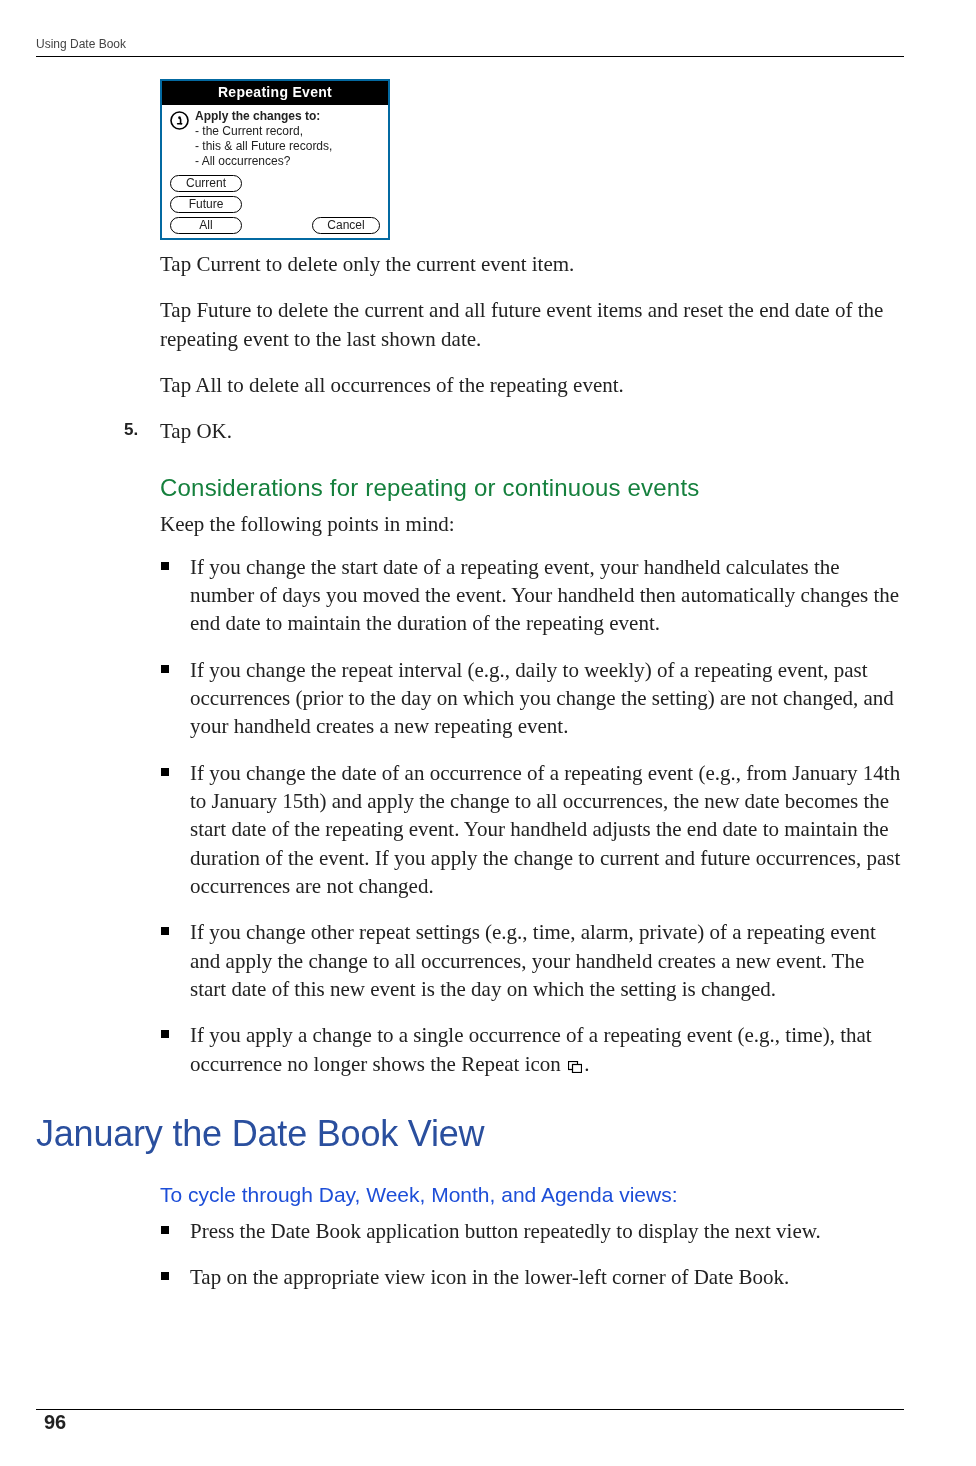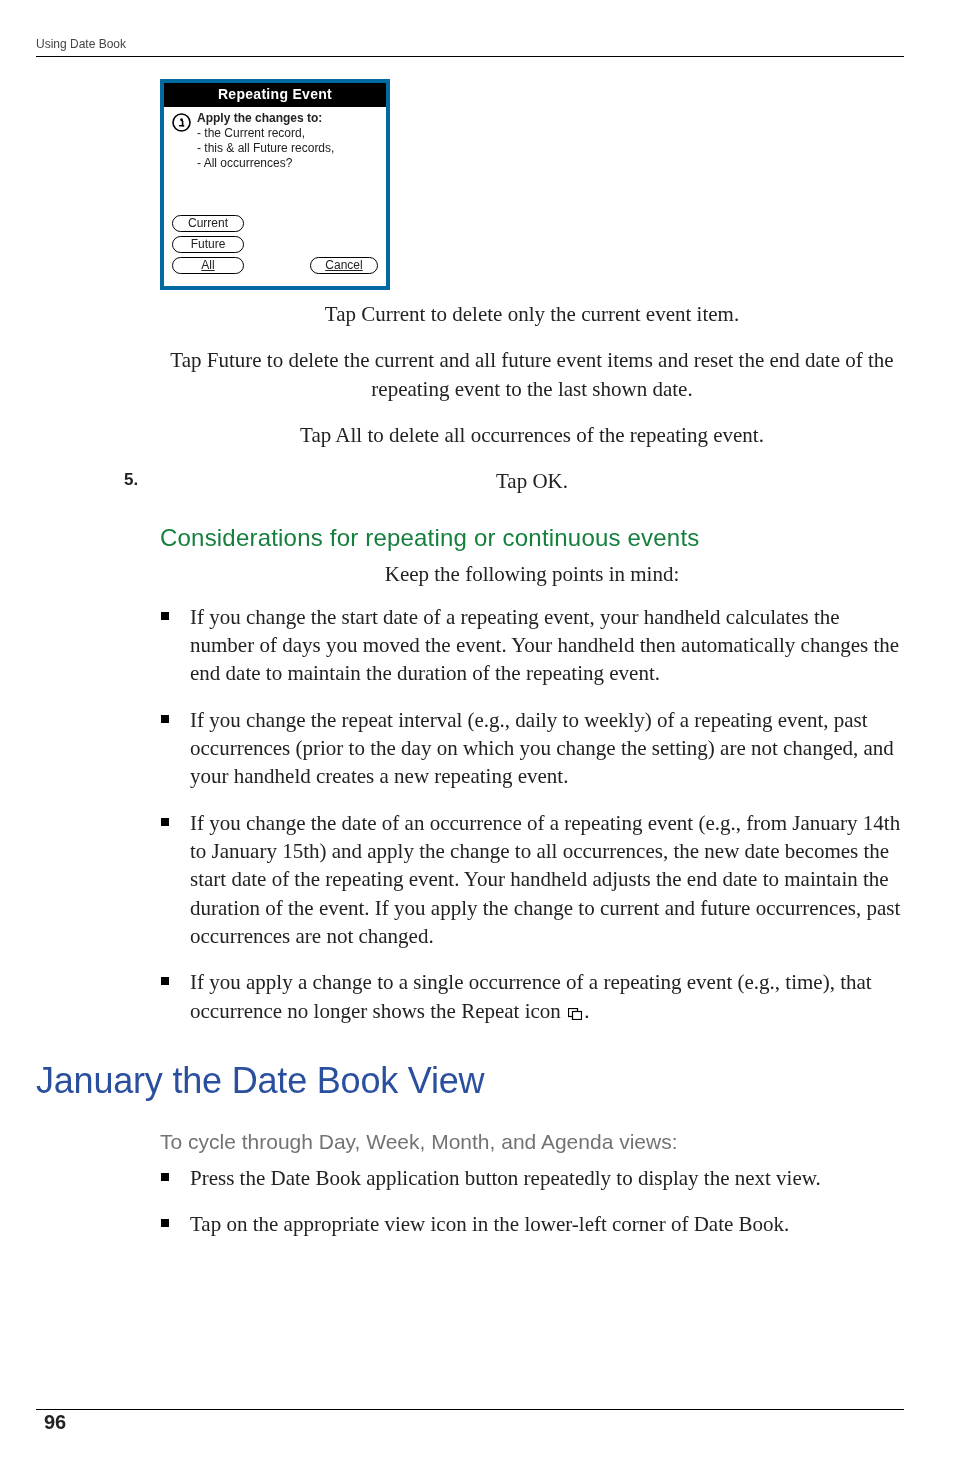--- a/index.html
+++ b/index.html
@@ -28,21 +28,21 @@
     height: 1px;
     background: #000;
     margin-bottom: 22px;
   }
   .content {
     margin-left: 124px;
   }
   
   .palm-dialog {
     width: 230px;
-    border: 4px solid #0369a1;
+    border: 2px solid #0369a1;
     background: #fff;
     margin-bottom: 10px;
     font-family: Verdana, Geneva, sans-serif;
   }
   .palm-titlebar {
     background: #000;
     color: #fff;
     font-weight: bold;
     font-size: 14px;
     text-align: center;
@@ -65,50 +65,47 @@
     font-size: 12px;
     font-weight: bold;
     line-height: 1.25;
   }
   .palm-prompt .opt-line {
     font-weight: normal;
     white-space: nowrap;
     font-size: 12px;
   }
   .palm-buttons {
-    padding: 2px 8px 8px 8px;
-    margin-top: 38px;
+    padding: 2px 8px 0 8px;
   }
   .palm-btn {
     border: 1px solid #000;
     border-radius: 9px;
     font-size: 12px;
     padding: 0 10px 1px 10px;
     height: 17px;
     line-height: 15px;
     display: inline-flex;
     align-items: center;
     justify-content: center;
     margin-bottom: 4px;
     background: #fff;
     font-family: Verdana, Geneva, sans-serif;
   }
   .palm-btn-row-last {
     display: flex;
     justify-content: space-between;
     width: 100%;
-    text-decoration: underline;
   }
   .palm-btn-stack { display: block; width: 72px; text-align: center; }
   .palm-btn-all { width: 72px; text-align: center; }
   .palm-btn-cancel { width: 68px; text-align: center; }
 
   .para {
     margin: 0 0 18px 0;
-    text-align: center;
   }
   .step {
     position: relative;
     margin-left: 0;
     padding-left: 0;
   }
   .step-num {
     position: absolute;
     left: -36px;
     font-family: "Helvetica Neue", Arial, sans-serif;
@@ -151,21 +148,21 @@
     font-size: 36px;
     font-weight: 400;
     margin: 30px 0 10px 0;
     letter-spacing: -0.2px;
   }
   .h4-bold {
     font-family: "Arial Narrow", "Helvetica Condensed", Arial, sans-serif;
     font-stretch: condensed;
     font-size: 21px;
     font-weight: 400;
-    color: #737373;
+    color: #1d4ed8;
     margin: 22px 0 8px 0;
   }
   .repeat-icon {
     display: inline-block;
     vertical-align: -2px;
     margin: 0 2px;
   }
   .footer-rule {
     position: absolute;
     left: 36px;
@@ -232,20 +229,21 @@
       <span>Tap OK.</span>
     </p>
 
     <div class="h3-blue">Considerations for repeating or continuous events</div>
     <p class="para" style="margin-bottom:6px">Keep the following points in mind:</p>
 
     <ul class="bullets">
       <li>If you change the start date of a repeating event, your handheld calculates the number of days you moved the event. Your handheld then automatically changes the end date to maintain the duration of the repeating event.</li>
       <li>If you change the repeat interval (e.g., daily to weekly) of a repeating event, past occurrences (prior to the day on which you change the setting) are not changed, and your handheld creates a new repeating event.</li>
       <li>If you change the date of an occurrence of a repeating event (e.g., from January 14th to January 15th) and apply the change to all occurrences, the new date becomes the start date of the repeating event. Your handheld adjusts the end date to maintain the duration of the event. If you apply the change to current and future occurrences, past occurrences are not changed.</li>
+      <li>If you change other repeat settings (e.g., time, alarm, private) of a repeating event and apply the change to all occurrences, your handheld creates a new event. The start date of this new event is the day on which the setting is changed.</li>
       <li>
         <span>If you apply a change to a single occurrence of a repeating event (e.g., time), that occurrence no longer shows the Repeat icon </span>
         <span class="repeat-icon">
           <svg width="14" height="12" viewBox="0 0 14 12">
             <rect x="0.5" y="0.5" width="9" height="8" fill="none" stroke="#000" stroke-width="1.2"></rect>
             <rect x="4.5" y="3.5" width="9" height="8" fill="#fff" stroke="#000" stroke-width="1.2"></rect>
           </svg>
         </span><span>.</span>
       </li>
     </ul>

